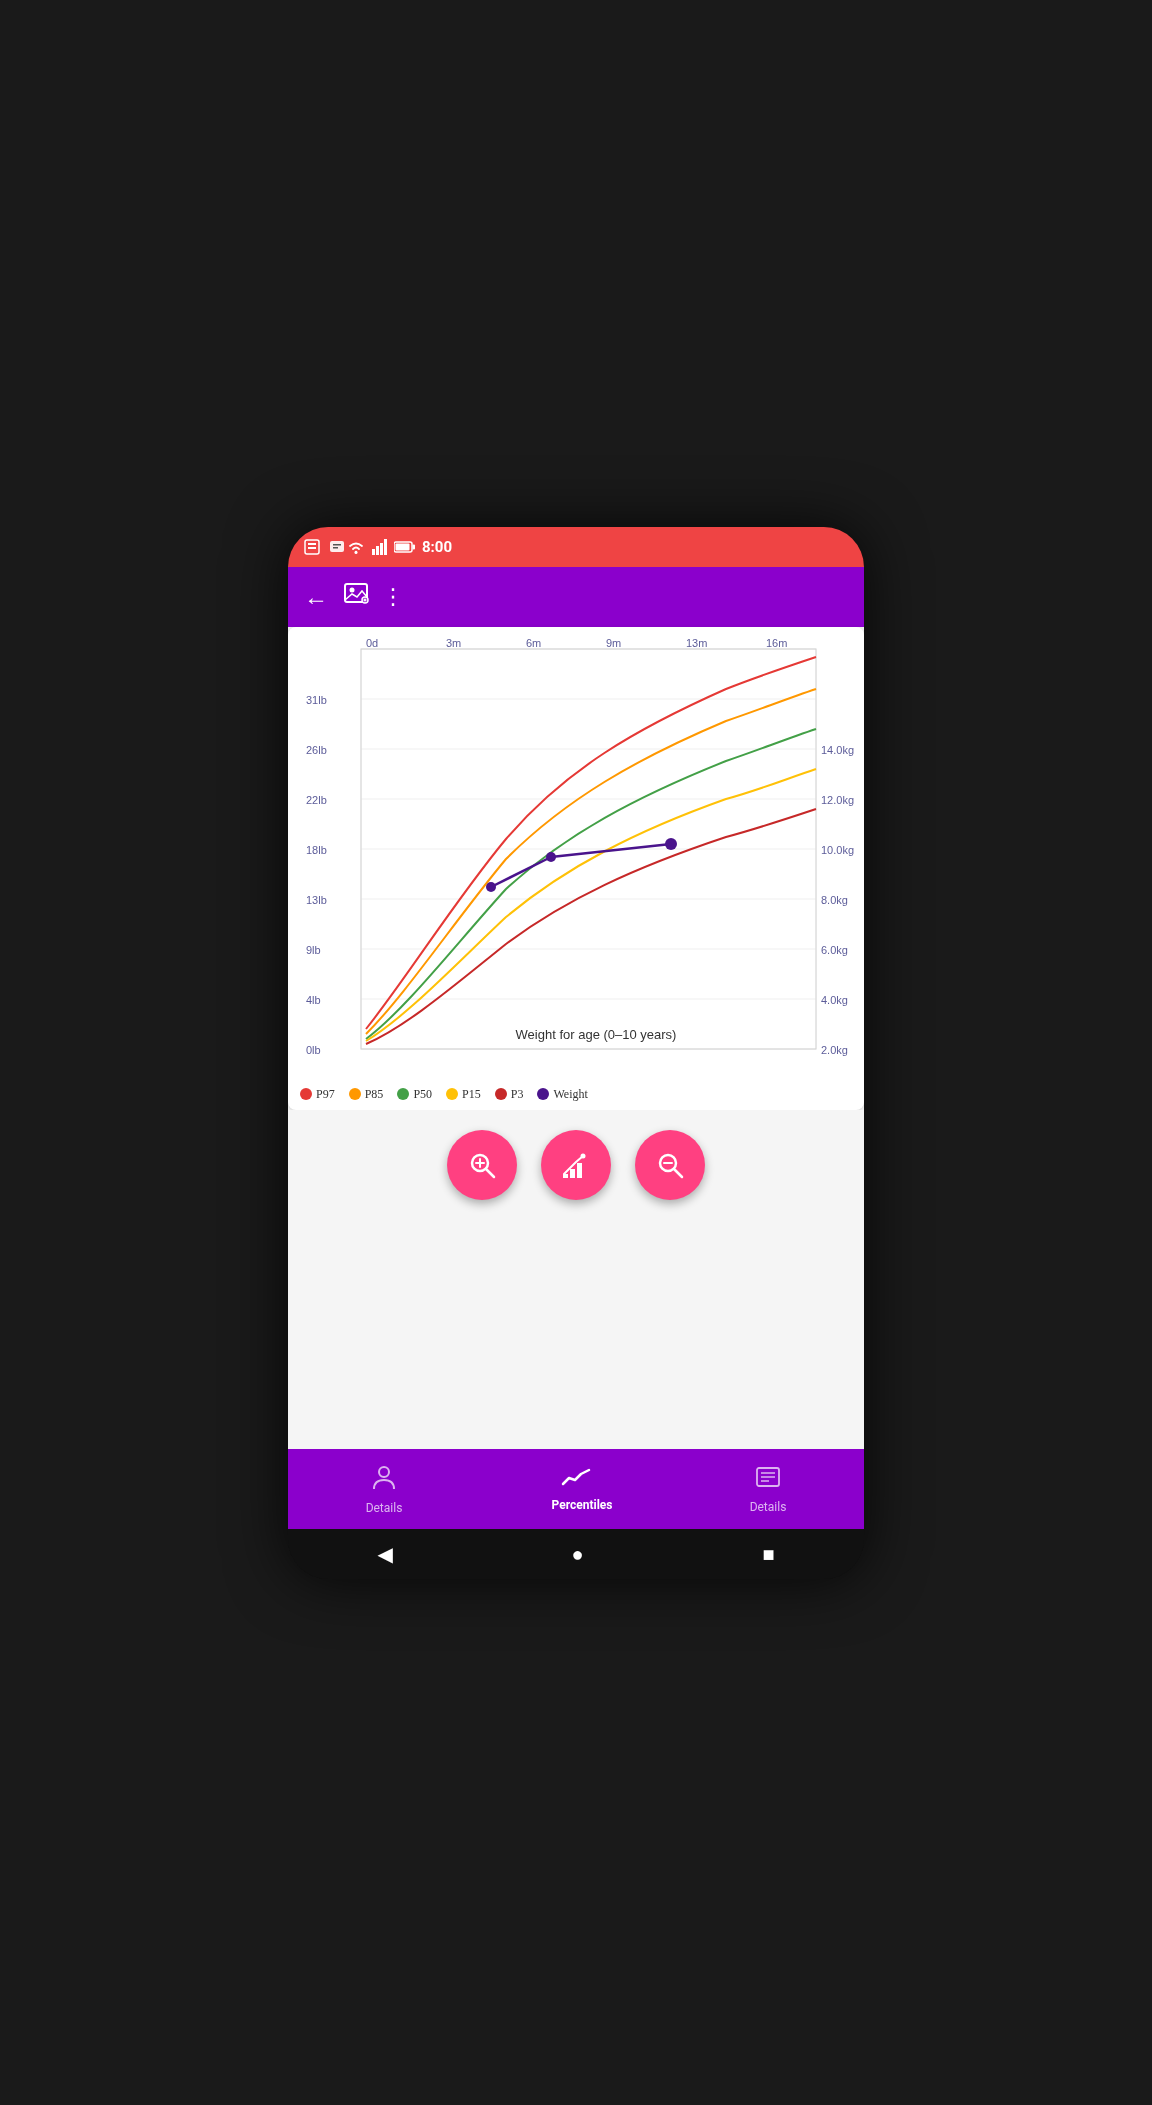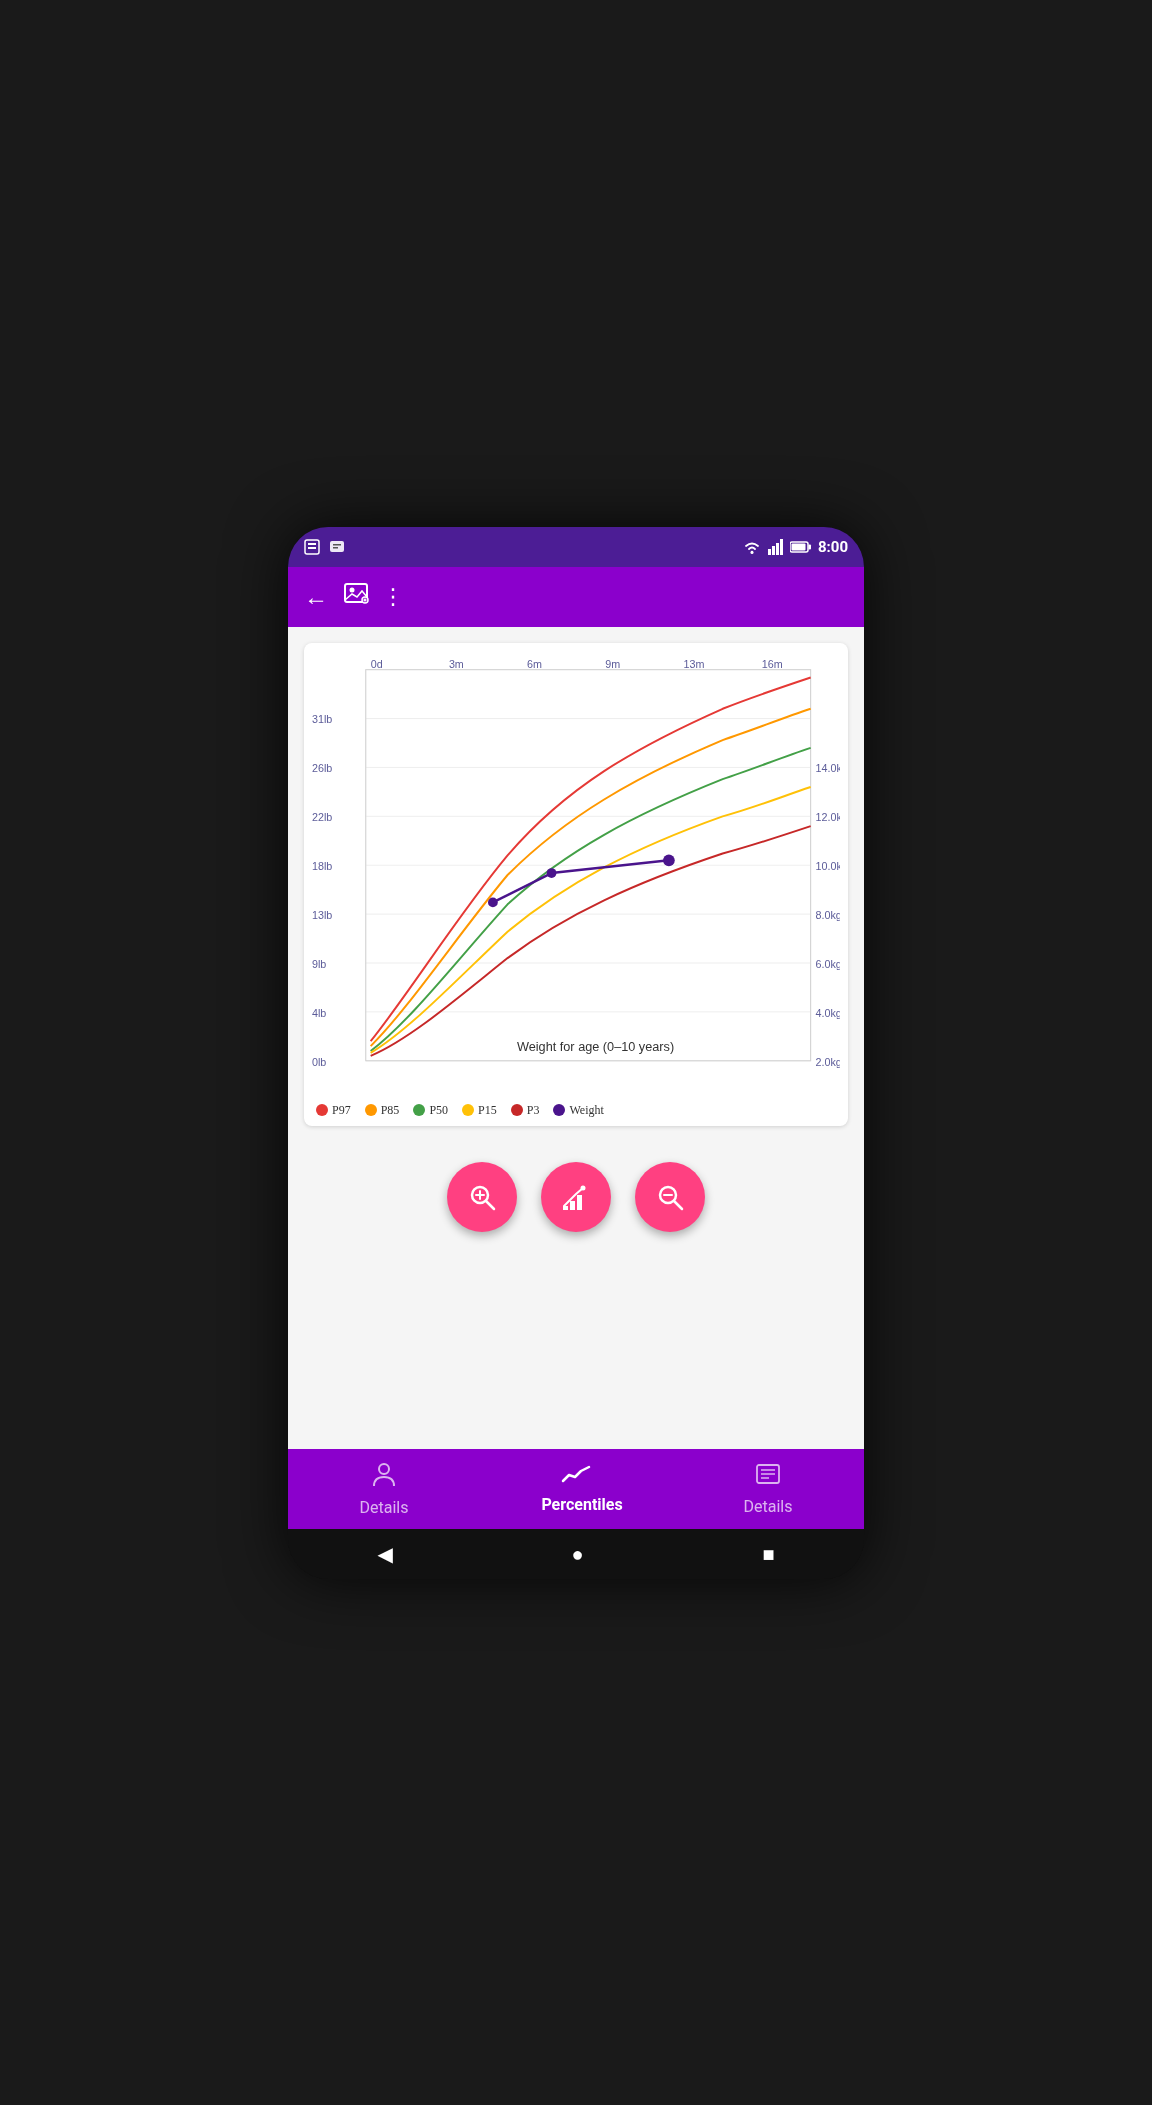--- a/index.html
+++ b/index.html
@@ -14,25 +14,24 @@
     .phone-frame {
       width: 576px;
       height: 1052px;
       background: #111;
       border-radius: 40px;
       overflow: hidden;
       position: relative;
       box-shadow: 0 0 60px rgba(0,0,0,0.8);
     }
     .status-bar {
-      background: #4c1d95;
+      background: #ef4444;
       height: 40px;
       display: flex;
       align-items: center;
-      justify-content: space-between;
       padding: 0 16px;
     }
     .status-left {
       display: flex;
       gap: 6px;
       align-items: center;
     }
     .status-right {
       display: flex;
       align-items: center;
@@ -46,21 +45,20 @@
       align-items: center;
       padding: 0 16px;
       gap: 16px;
     }
     .back-btn { color: #fff; font-size: 24px; cursor: pointer; }
     .app-title { color: #fff; font-size: 22px; font-weight: 500; flex: 1; }
     .app-bar-actions { display: flex; gap: 12px; align-items: center; }
     .action-icon { color: #fff; font-size: 22px; cursor: pointer; }
     .chart-card {
       background: #fff;
-      margin: 16px;
       border-radius: 8px;
       padding: 12px 8px 8px 8px;
       box-shadow: 0 1px 4px rgba(0,0,0,0.15);
     }
     .chart-area {
       position: relative;
       width: 100%;
       height: 440px;
     }
     .chart-svg {
@@ -116,21 +114,21 @@
     }
     .nav-item {
       flex: 1;
       display: flex;
       flex-direction: column;
       align-items: center;
       gap: 4px;
       cursor: pointer;
     }
     .nav-item.active .nav-label { color: #fff; font-weight: bold; margin-left: 12px; }
-    .nav-item .nav-label { color: rgba(255,255,255,0.7); font-size: 16px; }
+    .nav-item .nav-label { color: rgba(255,255,255,0.7); font-size: 12px; }
     .nav-icon { font-size: 24px; }
     .nav-item.active .nav-icon { color: #fff; }
     .nav-item .nav-icon { color: rgba(255,255,255,0.7); }
     .system-nav {
       background: #111;
       height: 50px;
       display: flex;
       align-items: center;
       justify-content: space-around;
     }

